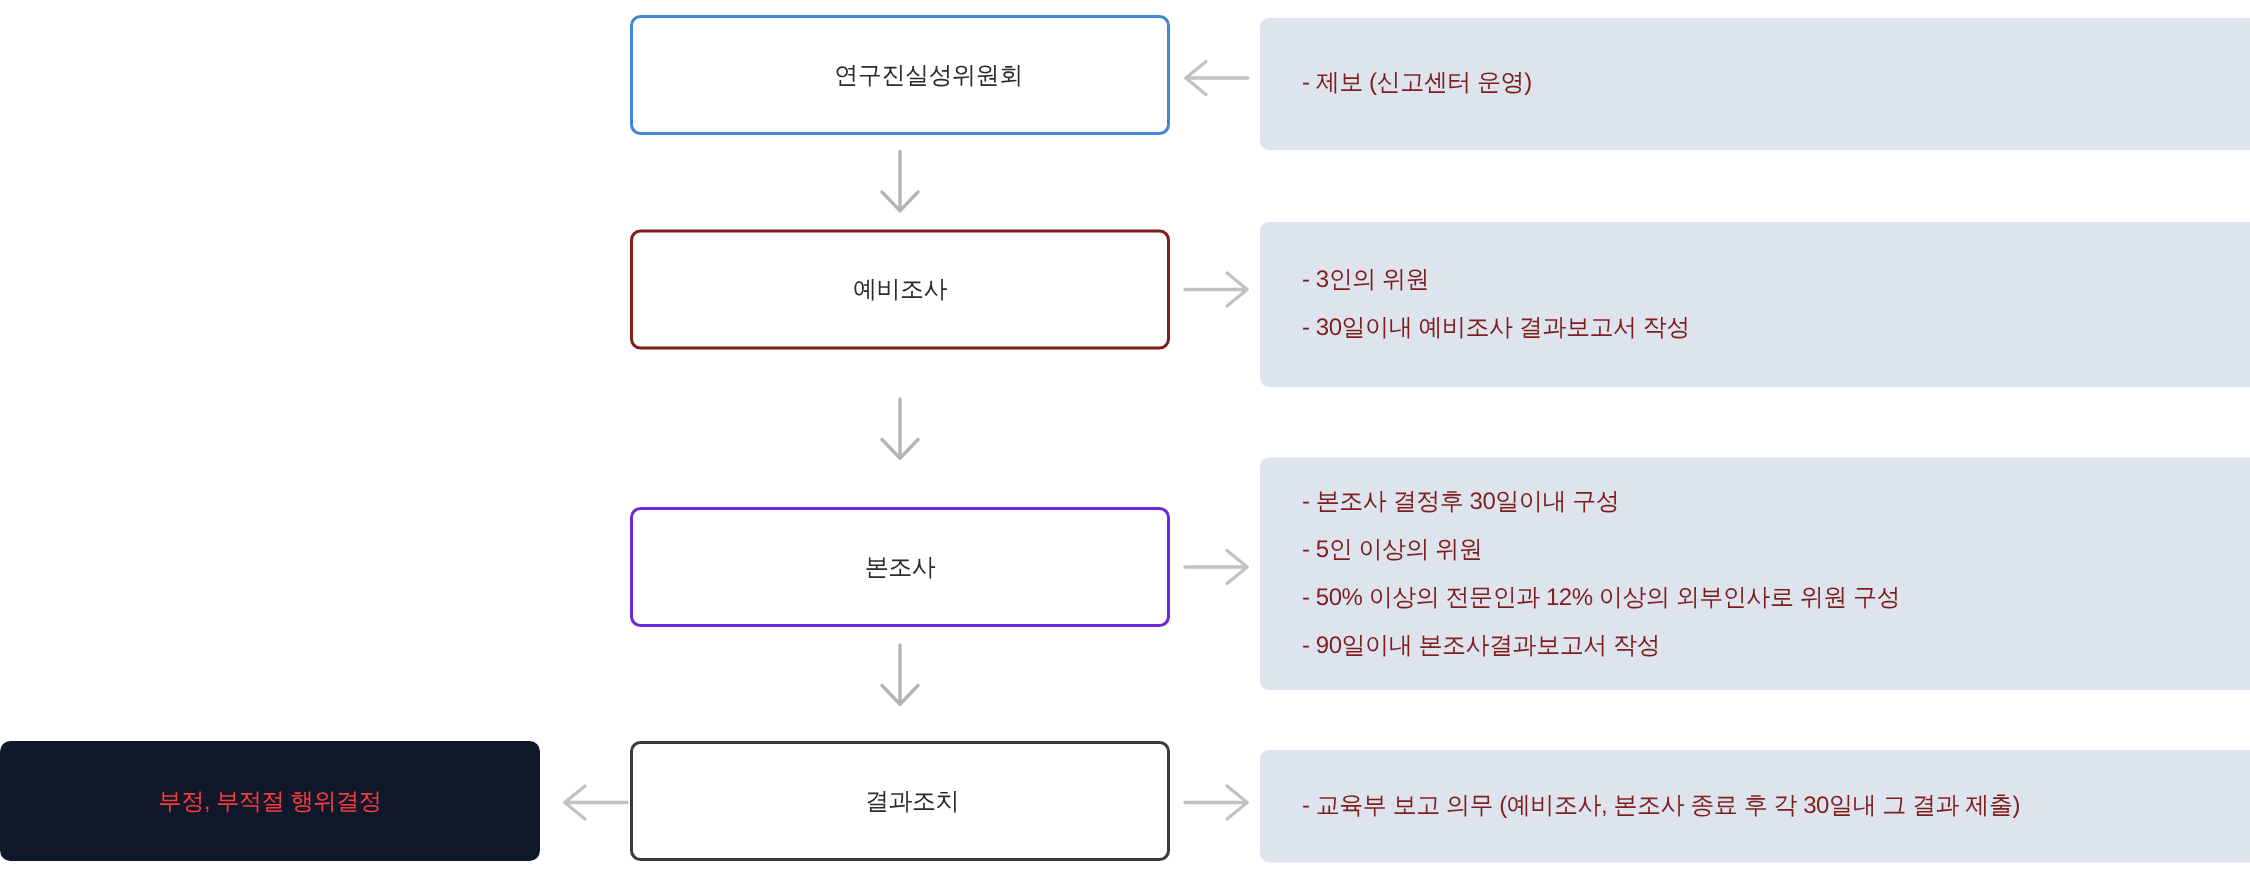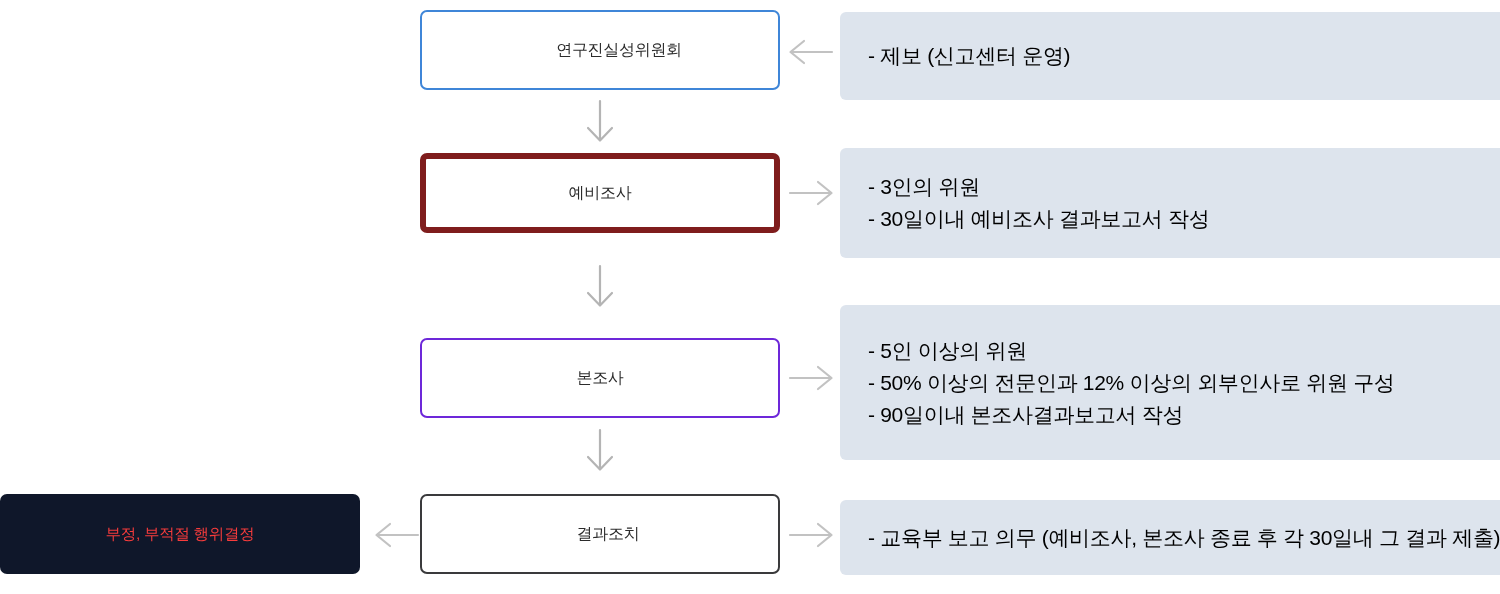--- a/index.html
+++ b/index.html
@@ -30,40 +30,40 @@
     display: flex;
     align-items: center;
     justify-content: center;
     color: #2b2b2b;
     font-size: 16px;
     letter-spacing: -0.3px;
   }
   .proc-box .proc-label { display: block; }
 
   .proc-1 { top: 10px;  height: 80px; border: 2px solid #3f86d8; padding-left: 38px; }
-  .proc-2 { top: 153px; height: 80px; border: 6px solid #7f1d1d; }
+  .proc-2 { top: 153px; height: 80px; border: 2px solid #7f1d1d; }
   .proc-3 { top: 338px; height: 80px; border: 2px solid #6d28d9; }
   .proc-4 { top: 494px; height: 80px; border: 2px solid #3a3a3c; padding-left: 16px; }
 
   
   .info-panel {
     position: absolute;
     left: 840px;
     width: 672px;
     box-sizing: border-box;
     background: #dde4ed;
     border-radius: 6px;
     padding: 0 28px;
     display: flex;
     flex-direction: column;
     justify-content: center;
   }
   .info-panel .info-line {
-    color: #000000;
-    font-size: 21px;
+    color: #7f1d1d;
+    font-size: 16px;
     line-height: 32px;
     letter-spacing: -0.3px;
     white-space: nowrap;
   }
   .panel-1 { top: 12px;  height: 88px; }
   .panel-2 { top: 148px; height: 110px; }
   .panel-3 { top: 305px; height: 155px; }
   .panel-4 { top: 500px; height: 75px; }
 
   
@@ -130,20 +130,21 @@
   <div class="info-panel panel-1">
     <div class="info-line">- 제보 (신고센터 운영)</div>
   </div>
 
   <div class="info-panel panel-2">
     <div class="info-line">- 3인의 위원</div>
     <div class="info-line">- 30일이내 예비조사 결과보고서 작성</div>
   </div>
 
   <div class="info-panel panel-3">
+    <div class="info-line">- 본조사 결정후 30일이내 구성</div>
     <div class="info-line">- 5인 이상의 위원</div>
     <div class="info-line">- 50% 이상의 전문인과 12% 이상의 외부인사로 위원 구성</div>
     <div class="info-line">- 90일이내 본조사결과보고서 작성</div>
   </div>
 
   <div class="info-panel panel-4">
     <div class="info-line">- 교육부 보고 의무 (예비조사, 본조사 종료 후 각 30일내 그 결과 제출)</div>
   </div>
 
   <div class="arrow arrow-down-1">

